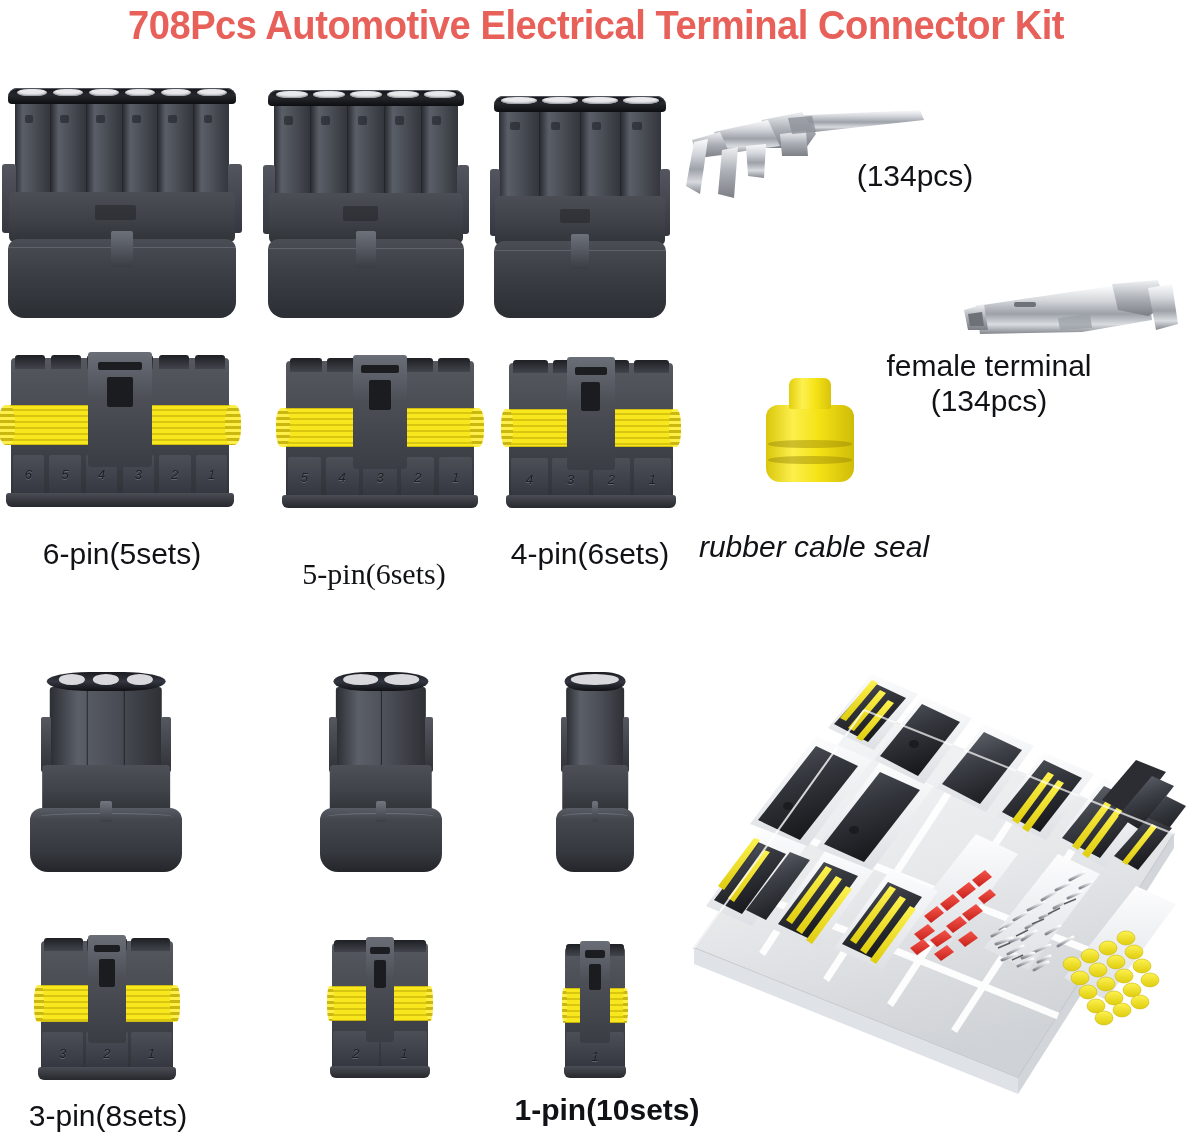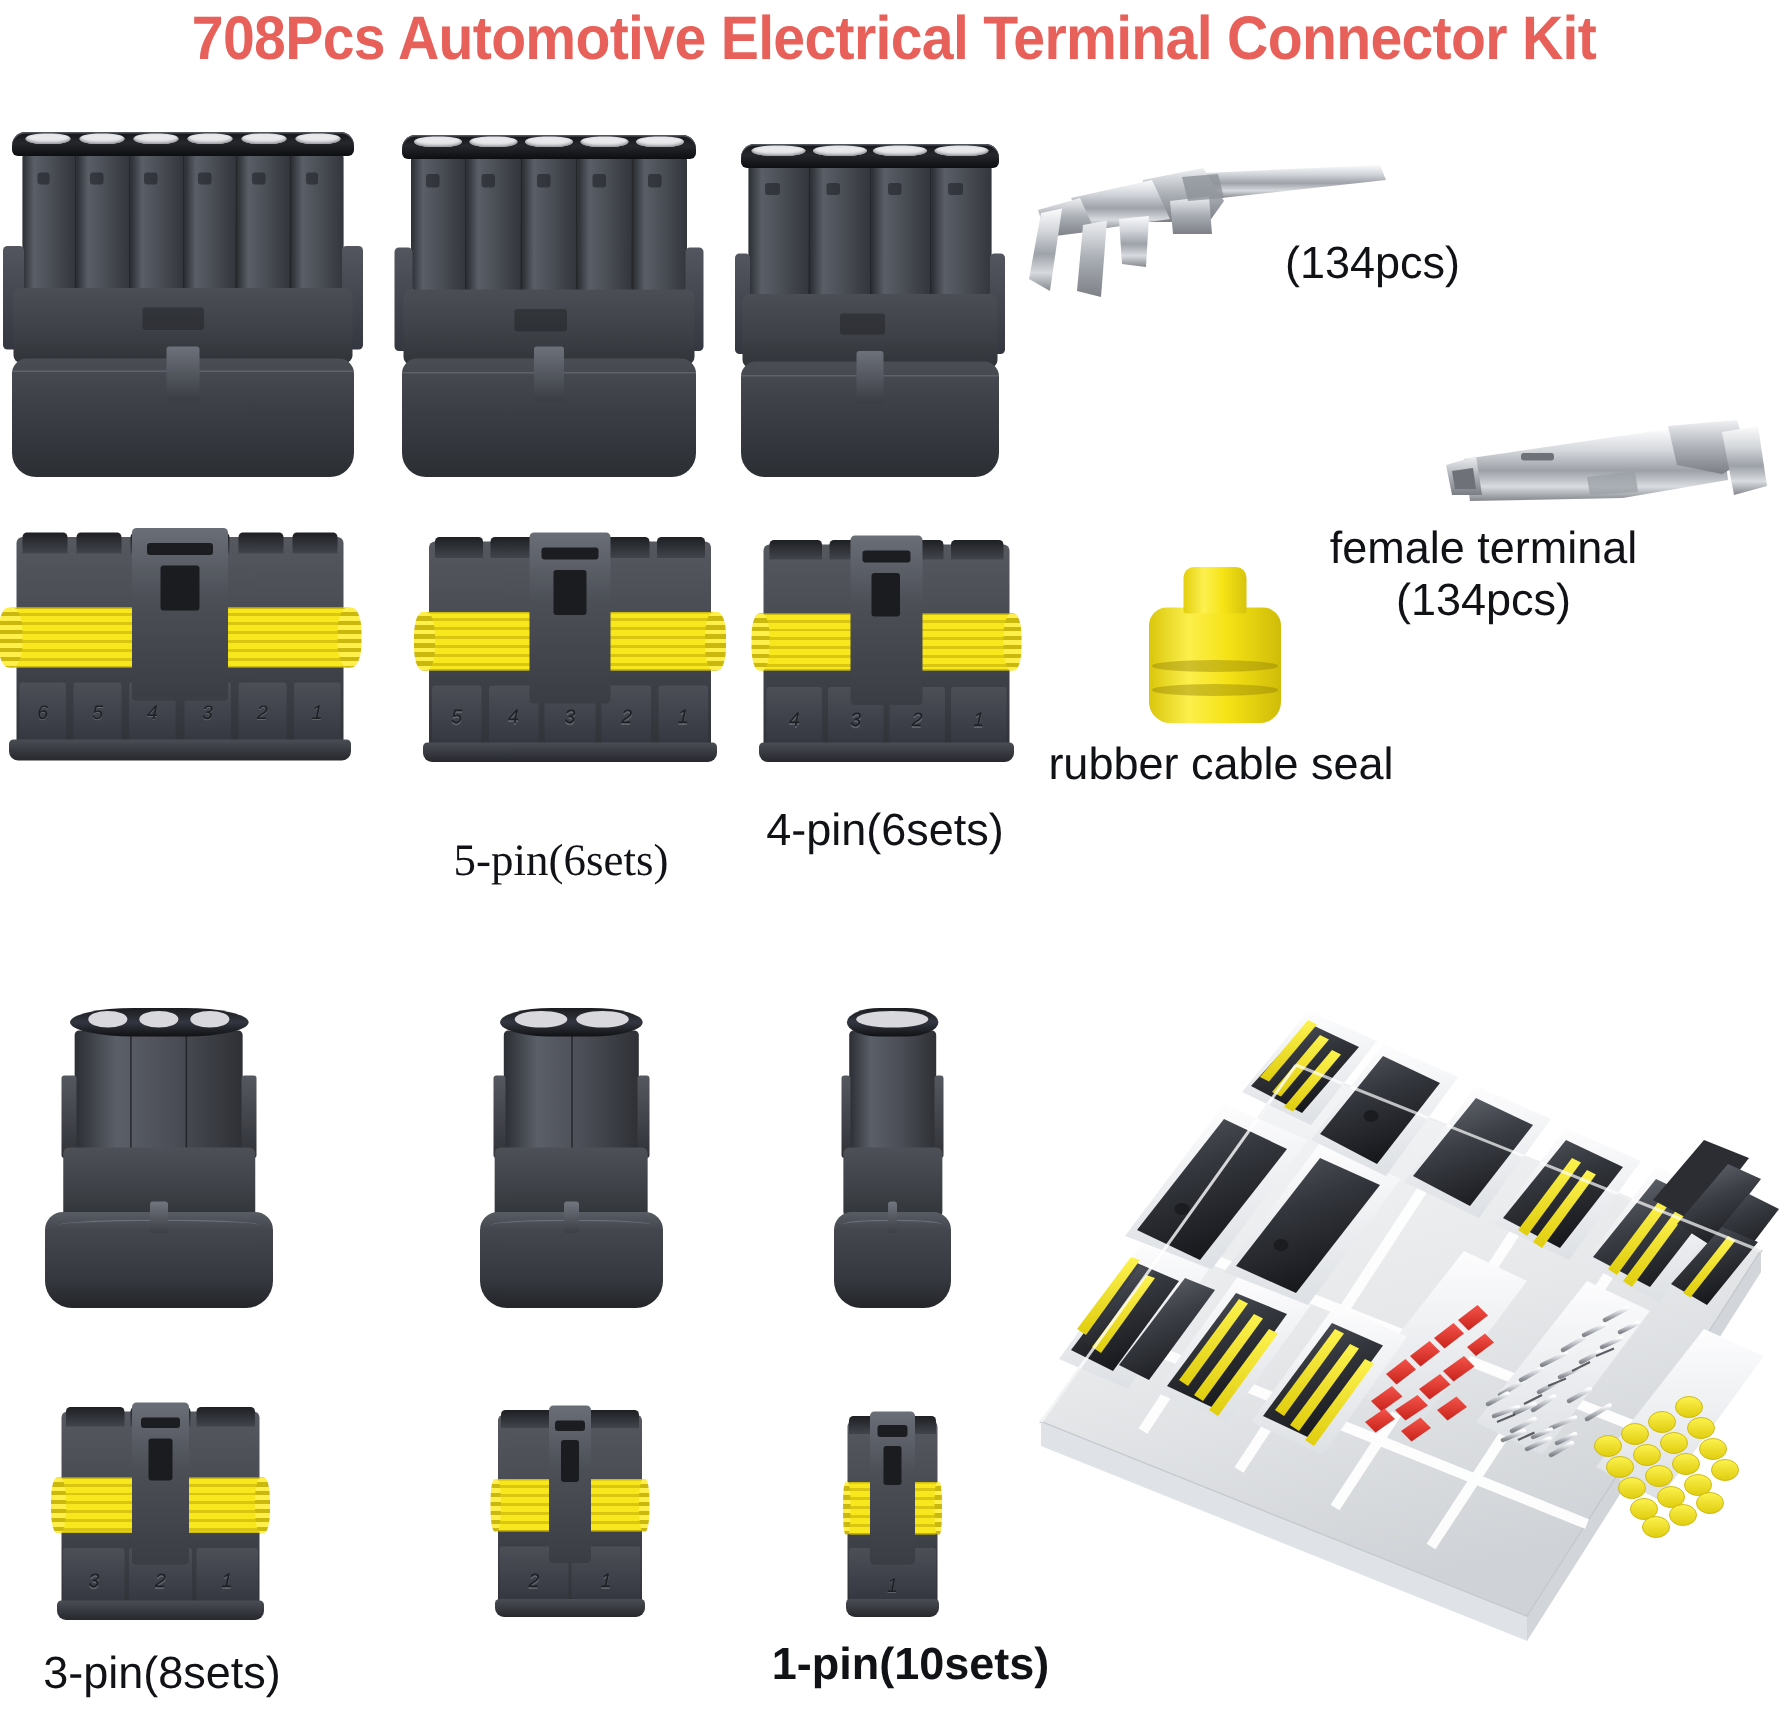--- a/index.html
+++ b/index.html
@@ -387,20 +387,21 @@
     <div class="latch"></div>
     <div class="cavities">
       <i>4</i>
       <i>3</i>
       <i>2</i>
       <i>1</i>
     </div>
     <div class="foot"></div>
   </div>
 
+  <div class="abs lbl ctr" style="left:0px; top:536px; width:244px;">6-pin(5sets)</div>
   <div class="abs lbl ctr" style="left:268px; top:556px; width:212px;font-family:Liberation Serif, serif;">5-pin(6sets)</div>
   <div class="abs lbl ctr" style="left:492px; top:536px; width:196px;">4-pin(6sets)</div>
 
   <div class="terminal abs" style="left:684px; top:98px; width:250px; height:105px;">
     <svg viewBox="0 0 250 105" preserveAspectRatio="none">
       <defs>
         <linearGradient id="mt" x1="0" y1="0" x2="0" y2="1">
           <stop offset="0%" stop-color="#fbfbfc"></stop>
           <stop offset="28%" stop-color="#d2d5da"></stop>
           <stop offset="55%" stop-color="#9ea2a9"></stop>
@@ -458,21 +459,21 @@
   <div class="abs lbl rgt" style="left:790px; top:348px; width:398px;">
     <div>female terminal</div>
     <div>(134pcs)</div>
   </div>
 
   <div class="rseal" style="left:766px; top:378px; width:88px; height:104px;">
     <div class="body"></div>
     <div class="neck"></div>
   </div>
 
-  <div class="abs lbl ctr" style="left:660px; top:492px; width:308px;">
+  <div class="abs lbl ctr" style="left:660px; top:529px; width:308px;font-style:italic;">
     <div>rubber cable seal</div>
   </div>
 
   <div class="rconn" style="left:30px; top:672px; width:152px; height:238px;">
     <div class="tube">
       <span style="left:33%"></span>
         <span style="left:66%"></span>
     </div>
     <div class="rail-l"></div>
     <div class="rail-r"></div>

